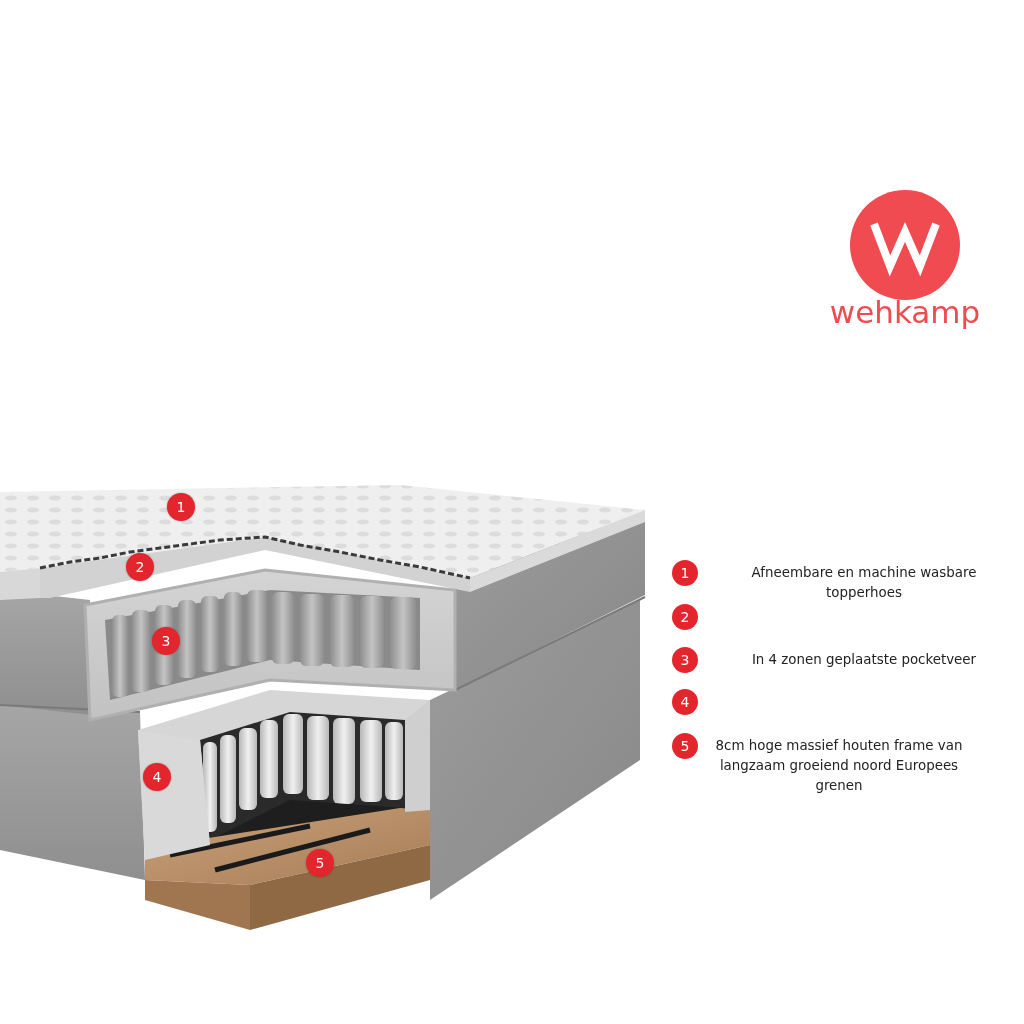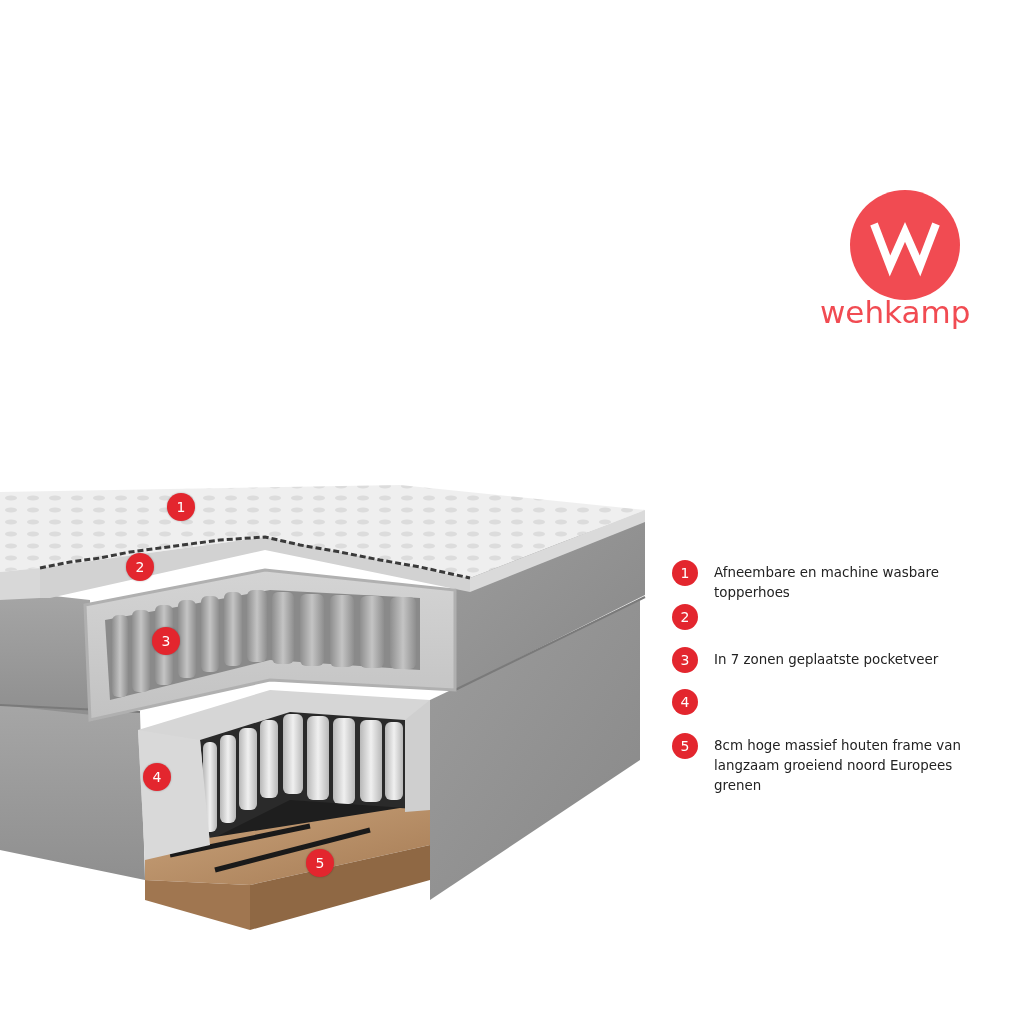--- a/index.html
+++ b/index.html
@@ -1,25 +1,25 @@
 <!DOCTYPE html>
 <html><head>
 <meta charset="utf-8">
 <style>
   html, body { margin:0; padding:0; background:#ffffff; }
   body { width:1024px; height:1024px; position:relative; overflow:hidden; font-family:"DejaVu Sans", "Liberation Sans", sans-serif; }
   .logo { position:absolute; left:820px; top:190px; width:170px; height:150px; }
   .logo-circle { position:absolute; left:30px; top:0; width:110px; height:110px; border-radius:50%; background:#f14b52; }
   .logo-w { position:absolute; left:30px; top:0; width:110px; height:110px; }
-  .logo-text { position:absolute; left:0; top:104px; width:170px; text-align:left; color:#f14b52; font-size:31px; letter-spacing:0px; font-family:"DejaVu Sans", sans-serif; font-weight:normal; }
+  .logo-text { position:absolute; left:0; top:104px; width:170px; text-align:center; color:#f14b52; font-size:31px; letter-spacing:0px; font-family:"DejaVu Sans", sans-serif; font-weight:normal; }
   .product { position:absolute; left:0; top:470px; width:660px; height:470px; }
   .legend { position:absolute; left:672px; top:560px; width:350px; }
   .legend-item { position:absolute; left:0; display:flex; align-items:flex-start; }
   .badge { width:26px; height:26px; border-radius:50%; background:#e3262e; color:#fff; font-size:14px; line-height:26px; text-align:center; flex:0 0 26px; }
-  .legend-text { margin-left:16px; font-size:13.4px; line-height:20px; color:#222; width:300px; margin-top:3px; }
+  .legend-text { margin-left:16px; font-size:13.4px; line-height:20px; color:#222; width:300px; margin-top:3px;text-align:center; }
   .pin { position:absolute; width:28px; height:28px; border-radius:50%; background:#e3262e; color:#fff; font-size:14px; line-height:28px; text-align:center; box-shadow:0 0 2px rgba(0,0,0,0.3); }
 </style>
 </head>
 <body>
 
 <div class="logo">
   <div class="logo-circle"></div>
   <svg class="logo-w" viewBox="0 0 110 110">
     <polyline points="24,34 40,76 55,42 70,76 86,34" fill="none" stroke="#ffffff" stroke-width="8" stroke-linejoin="miter" stroke-linecap="butt"></polyline>
   </svg>
@@ -144,21 +144,21 @@
 <div class="legend">
   <div class="legend-item" style="top:0px;">
     <div class="badge">1</div>
     <div class="legend-text">Afneembare en machine wasbare topperhoes</div>
   </div>
   <div class="legend-item" style="top:44px;">
     <div class="badge">2</div>
   </div>
   <div class="legend-item" style="top:87px;">
     <div class="badge">3</div>
-    <div class="legend-text">In 7 zonen geplaatste pocketveer</div>
+    <div class="legend-text">In 4 zonen geplaatste pocketveer</div>
   </div>
   <div class="legend-item" style="top:129px;">
     <div class="badge">4</div>
   </div>
   <div class="legend-item" style="top:173px;">
     <div class="badge">5</div>
     <div class="legend-text" style="width:250px;">8cm hoge massief houten frame van langzaam groeiend noord Europees grenen</div>
   </div>
 </div>
 

